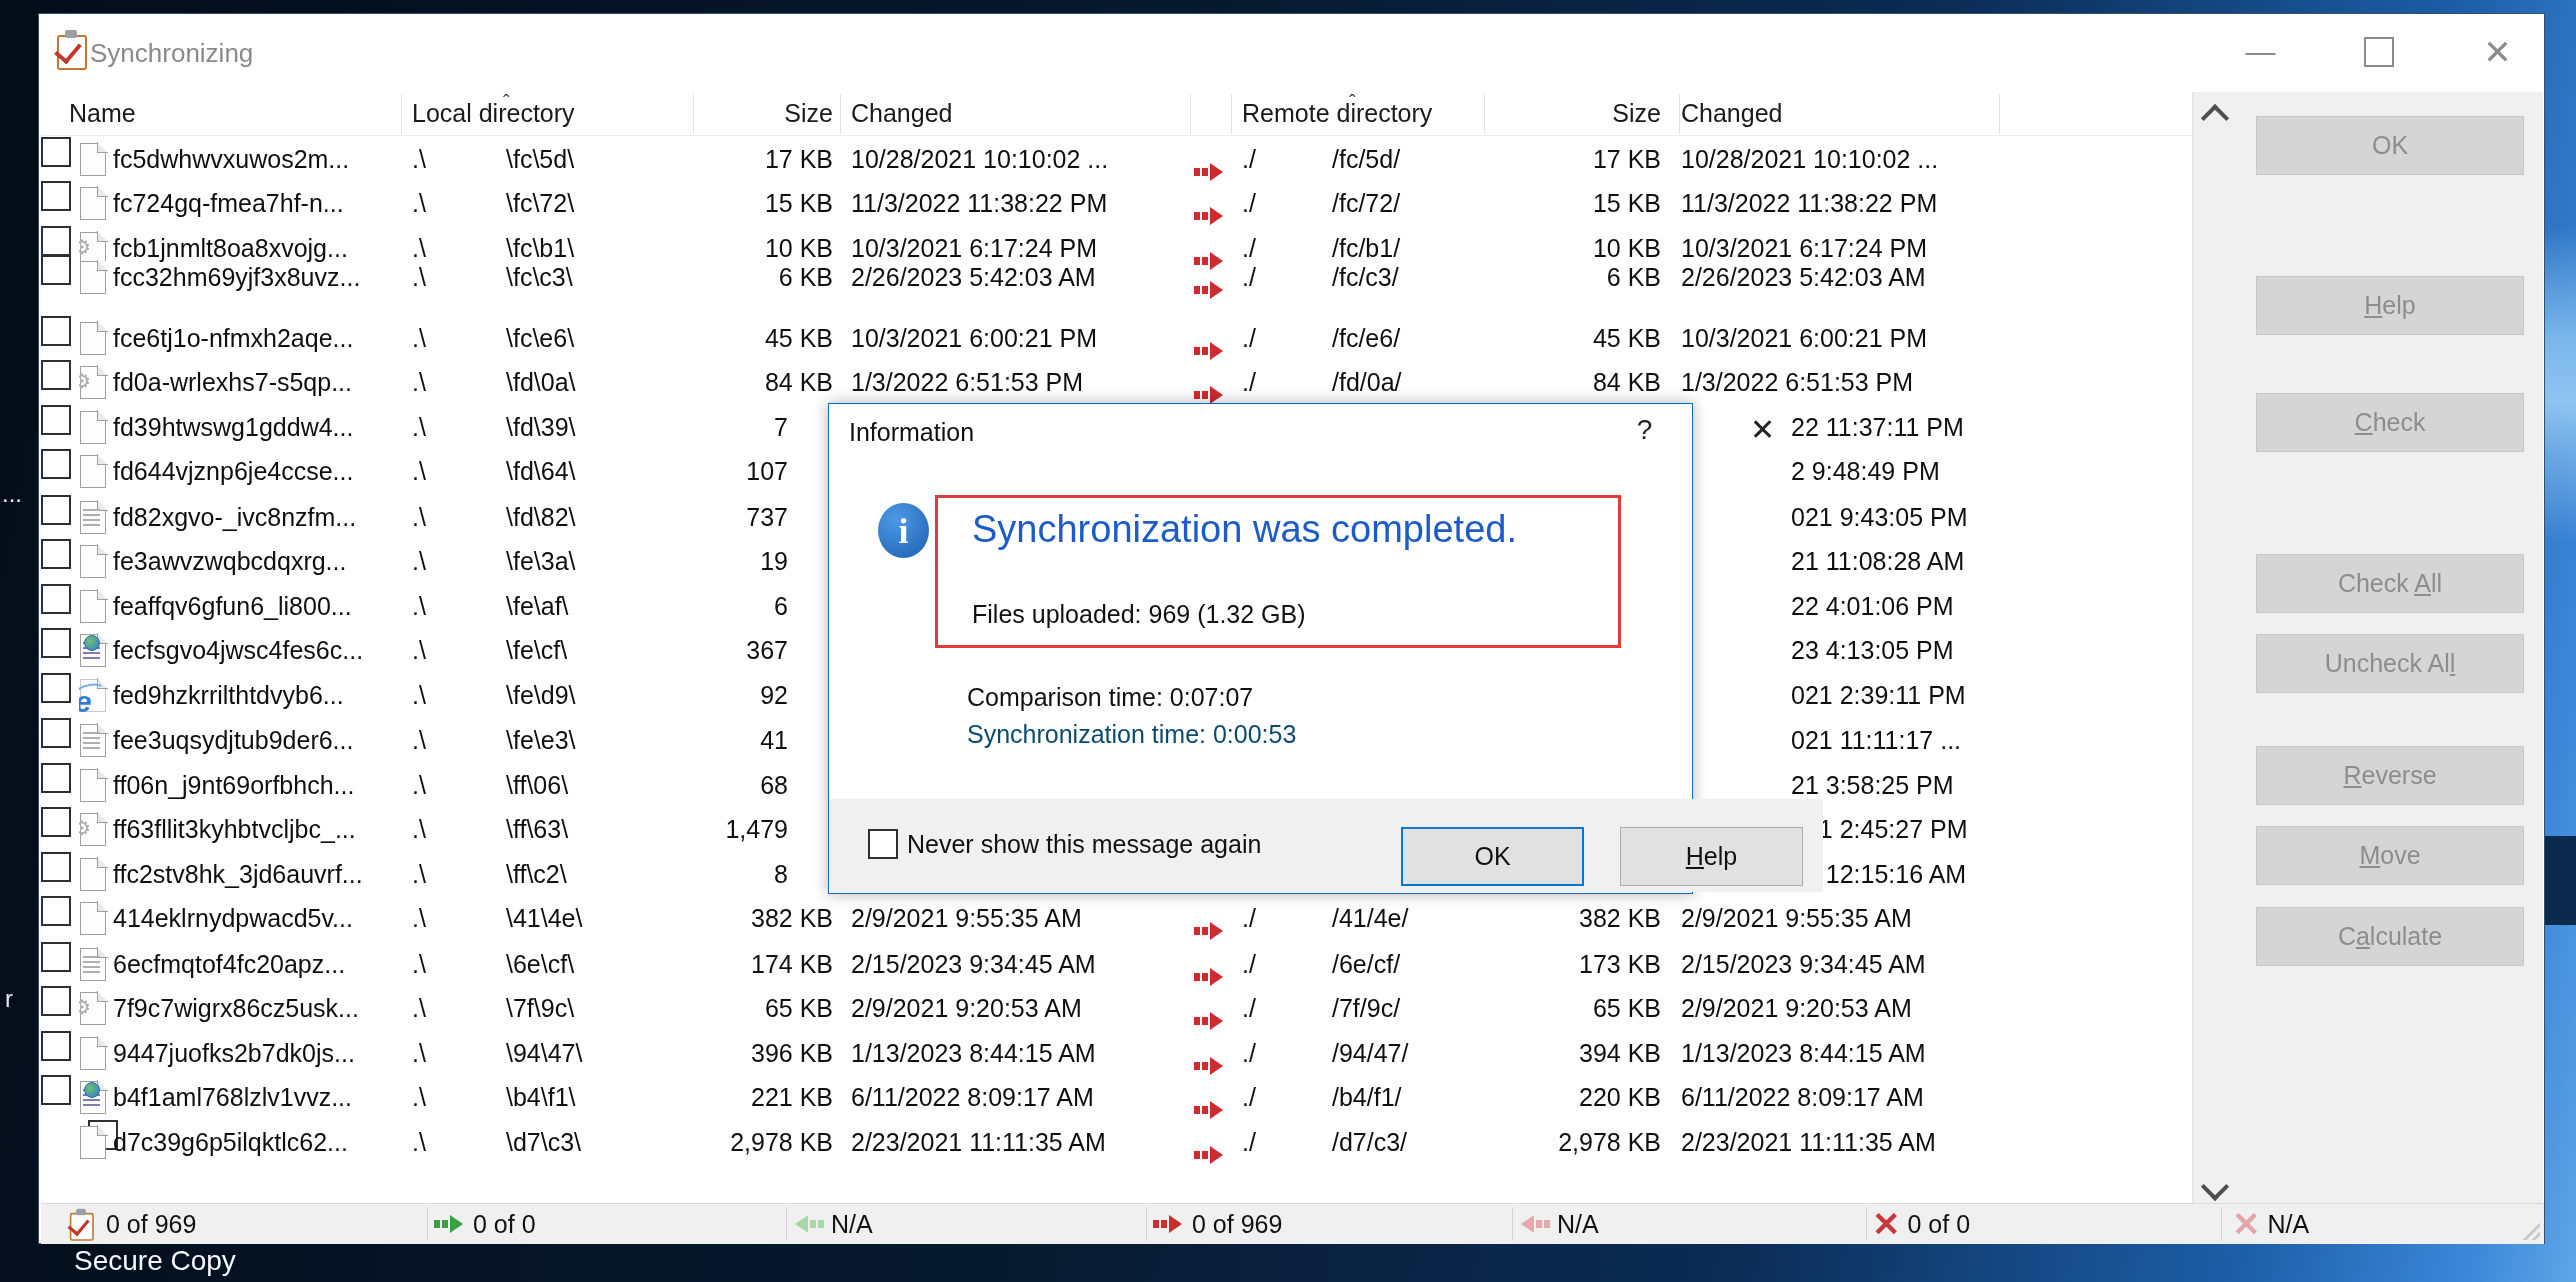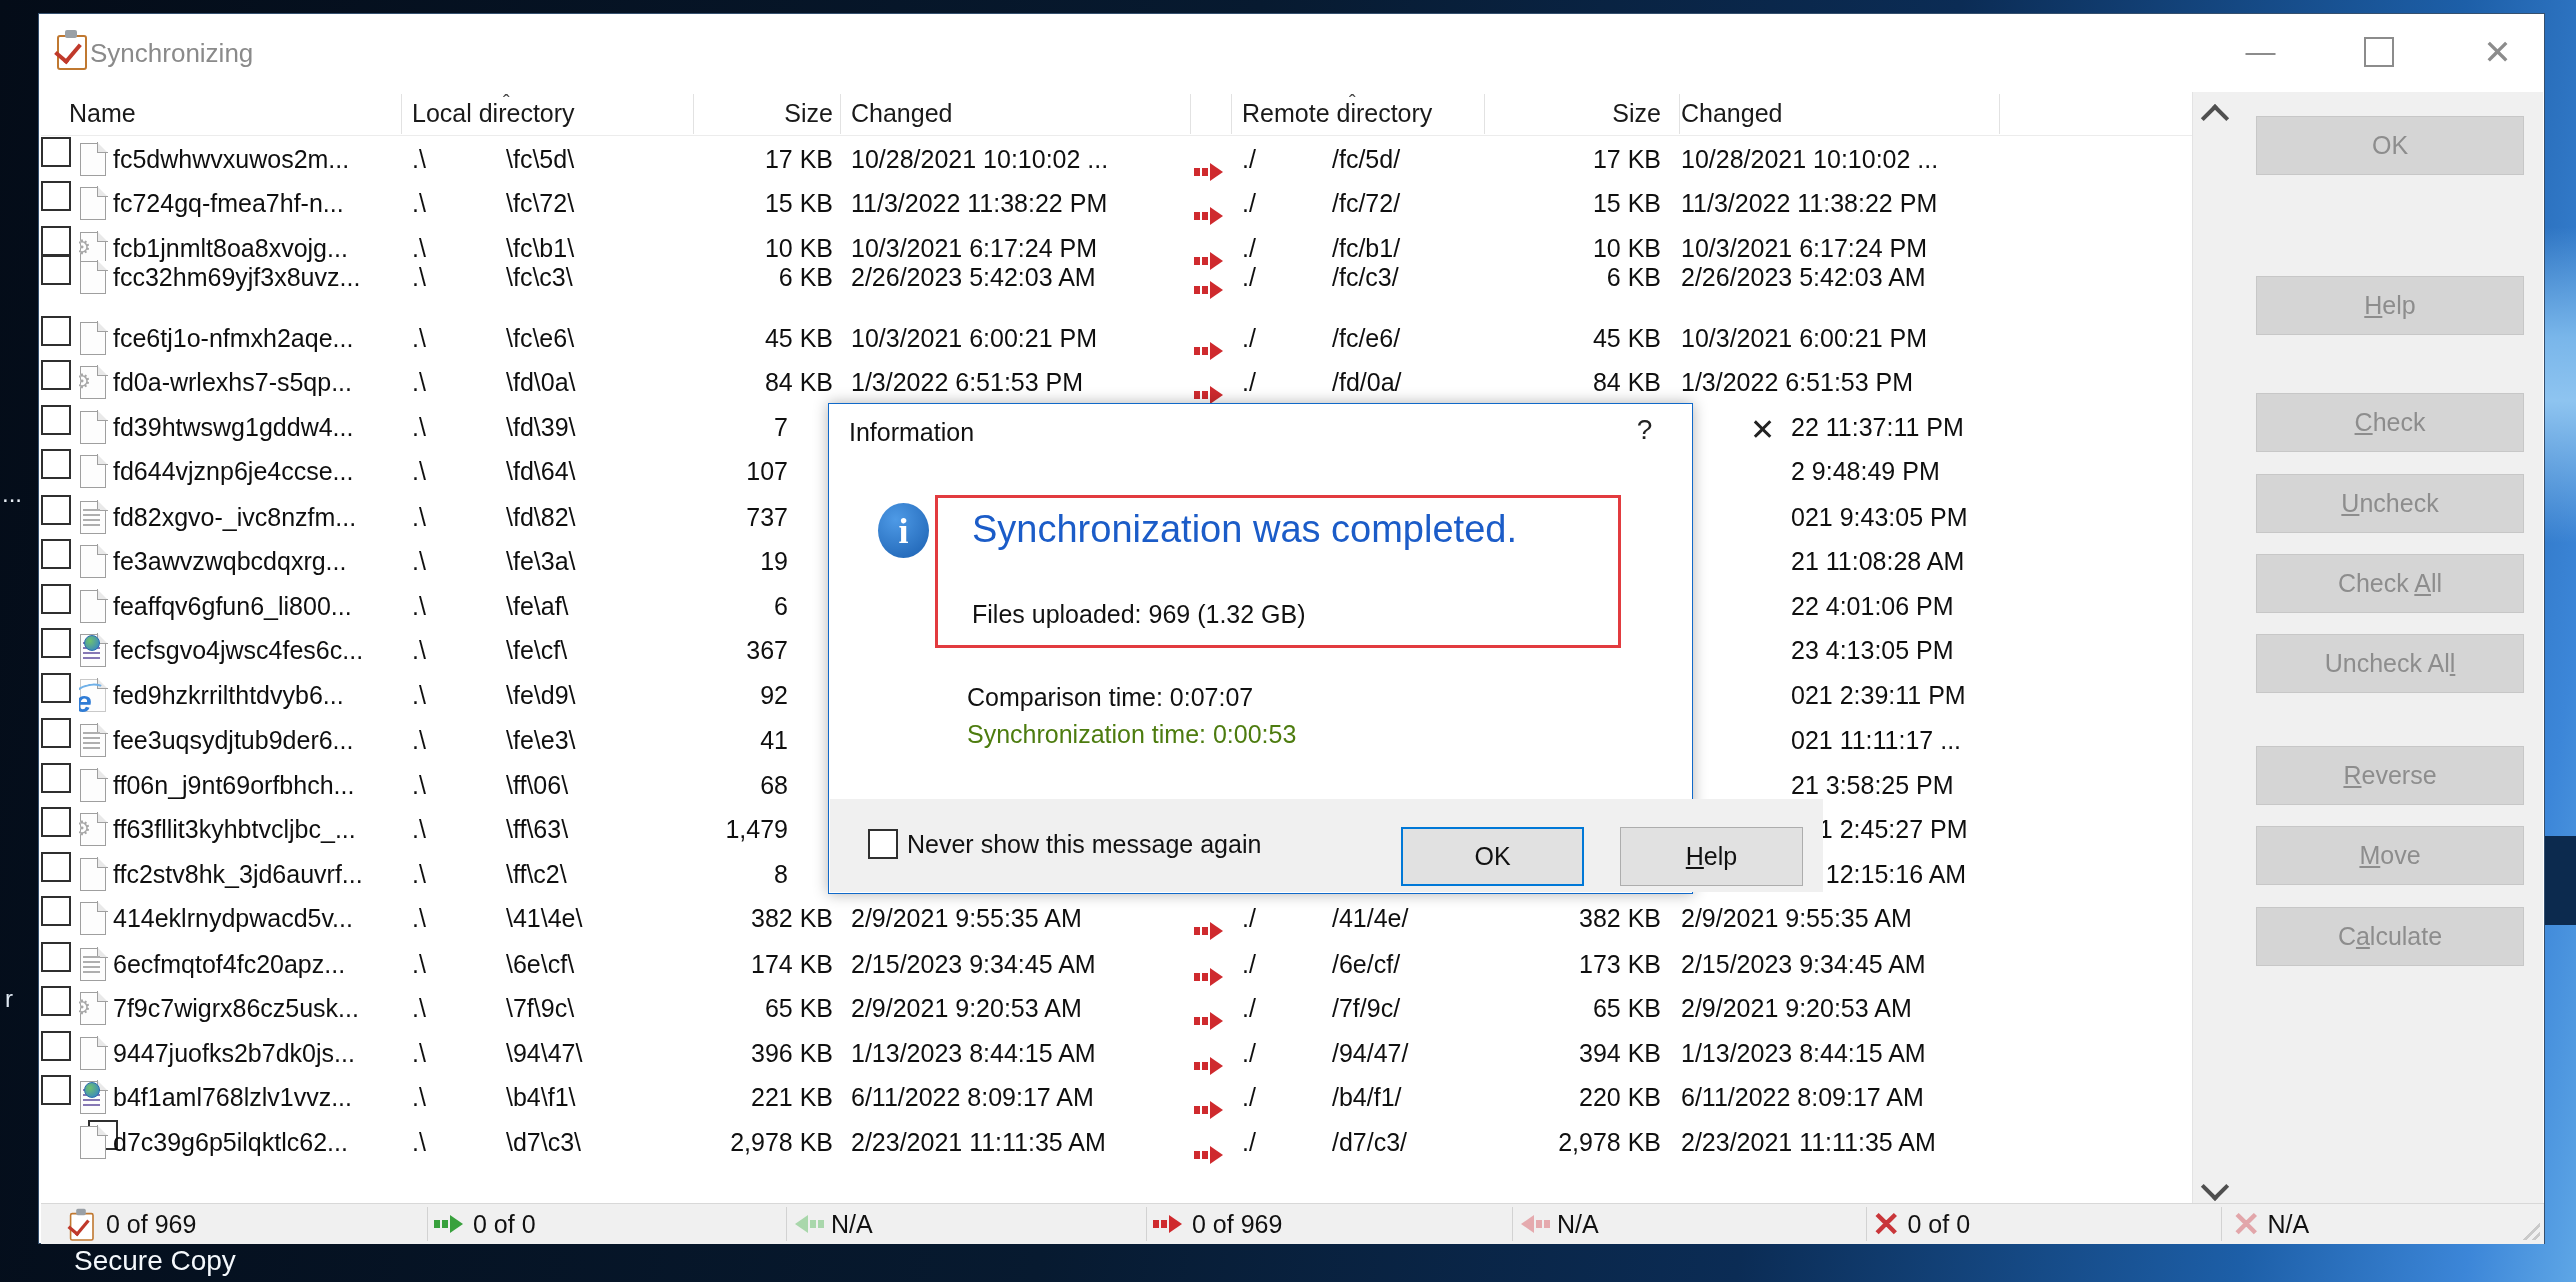--- a/index.html
+++ b/index.html
@@ -96,21 +96,21 @@
   
   #dialog{left:789px;top:389px;width:865px;height:491px;background:#fff;border:1px solid #1069c9;box-sizing:border-box;box-shadow:0 0 14px rgba(0,0,0,0.3);z-index:50;}
   #dlg-title{left:20px;top:14px;font-size:25px;color:#111;}
   #dlg-help{left:791px;top:10px;font-size:28px;color:#222;width:49px;text-align:center;}
   #dlg-close{left:909px;top:8px;font-size:30px;color:#222;width:49px;text-align:center;}
   #dlg-info-icon{left:49px;top:99px;width:51px;height:55px;border-radius:50%;background:radial-gradient(circle at 35% 30%,#4e9ae6,#1a5fb0);color:#fff;font-size:36px;font-weight:bold;font-family:"Liberation Serif",serif;display:flex;align-items:center;justify-content:center;}
   #dlg-redbox{left:106px;top:91px;width:686px;height:153px;border:3px solid #e23b3f;box-sizing:border-box;}
   #dlg-heading{left:143px;top:104px;font-size:38px;color:#1b5cc8;}
   #dlg-files{left:143px;top:196px;font-size:25px;color:#111;}
   #dlg-cmp{left:138px;top:279px;font-size:25px;color:#111;}
-  #dlg-sync{left:138px;top:316px;font-size:25px;color:#4d7c0f;}
+  #dlg-sync{left:138px;top:316px;font-size:25px;color:#0c4a6e;}
   #dlg-footer{left:1px;top:395px;width:993px;height:93px;background:#f0f0f0;}
   #dlg-check{left:38px;top:30px;width:26px;height:26px;background:#fff;border:2px solid #2f2f2f;}
   #dlg-never{left:77px;top:31px;font-size:25px;color:#111;}
   .dlg-btn{position:absolute;top:28px;width:183px;height:59px;display:flex;align-items:center;justify-content:center;font-size:25px;color:#111;background:#e1e1e1;box-sizing:border-box;}
   #dlg-ok{left:571px;border:2px solid #0078d7;}
   #dlg-helpbtn{left:790px;border:1px solid #adadad;}
   #dlg-helpbtn u{text-decoration:underline;}
 </style>
 </head>
 <body>
@@ -621,23 +621,20 @@
     <div class="abs" id="panel">
         <div class="side-btn" style="top: 24px;">
           <span>OK</span>
         </div>
         <div class="side-btn" style="top: 184px;">
           <span><u>H</u>elp</span>
         </div>
         <div class="side-btn" style="top: 301px;">
           <span><u>C</u>heck</span>
         </div>
-        <div class="side-btn" style="top: 382px;">
-          <span><u>U</u>ncheck</span>
-        </div>
         <div class="side-btn" style="top: 462px;">
           <span>Check <u>A</u>ll</span>
         </div>
         <div class="side-btn" style="top: 542px;">
           <span>Uncheck Al<u>l</u></span>
         </div>
         <div class="side-btn" style="top: 654px;">
           <span><u>R</u>everse</span>
         </div>
         <div class="side-btn" style="top: 734px;">

